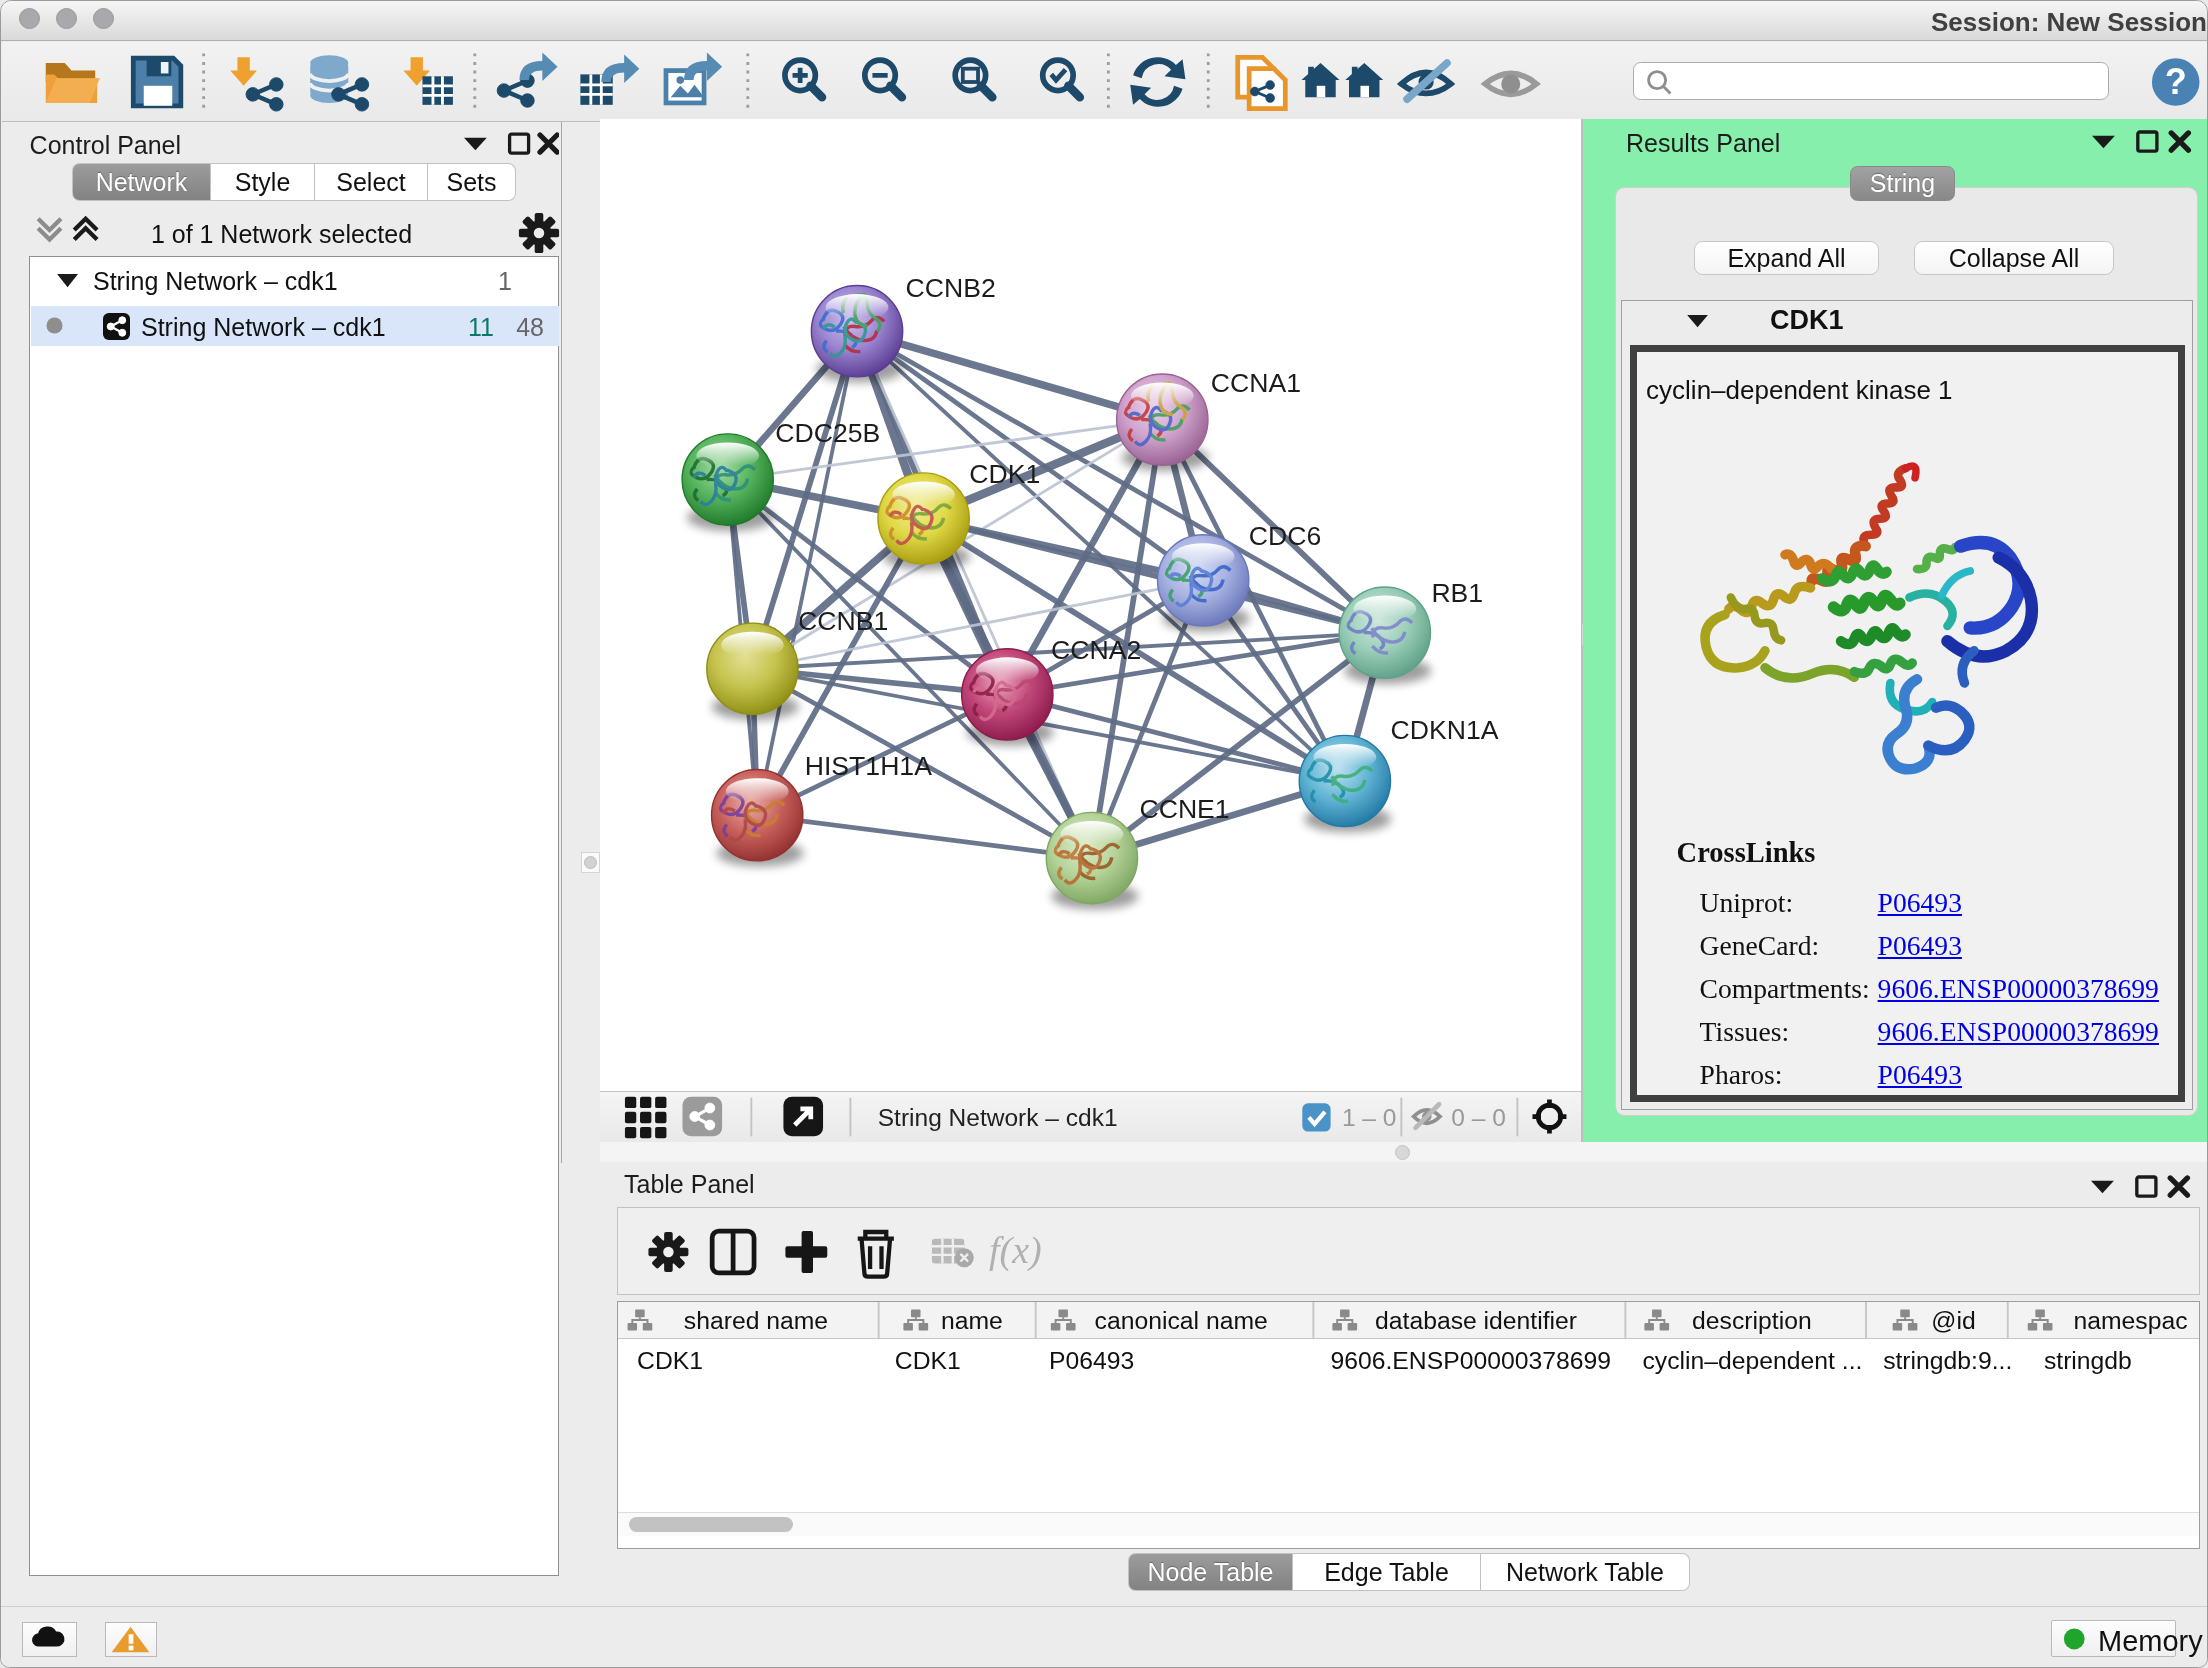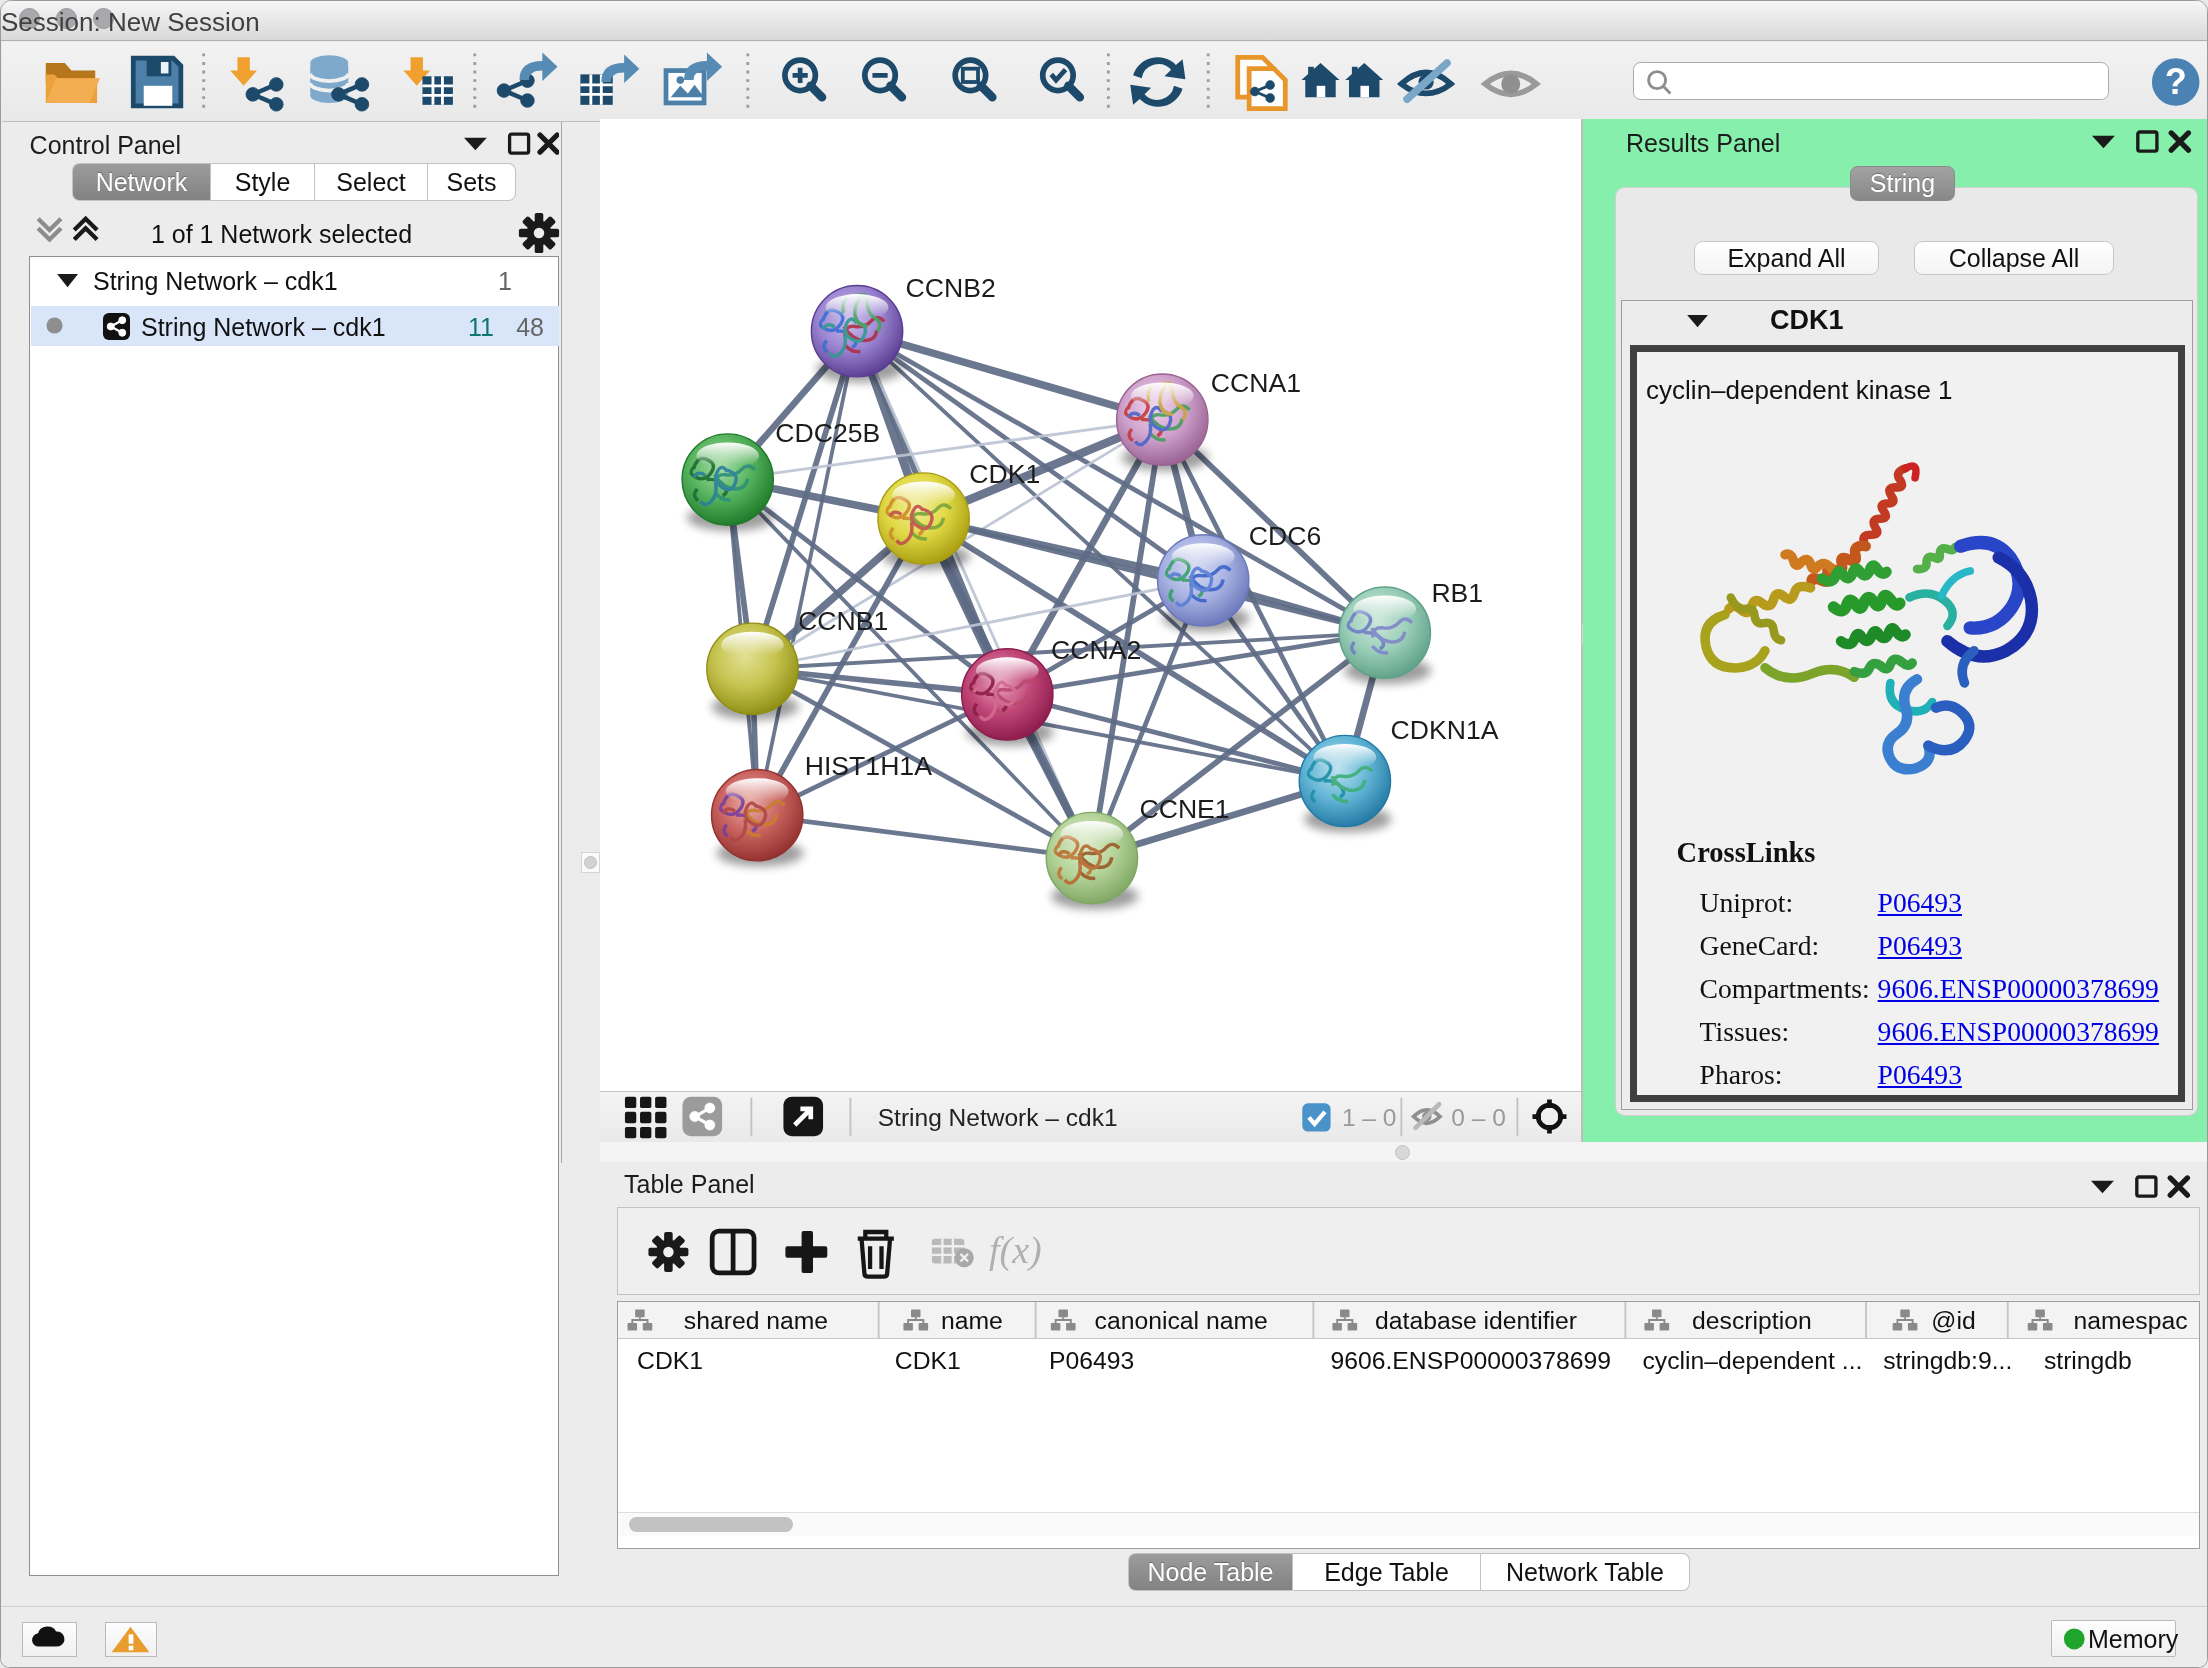--- a/index.html
+++ b/index.html
@@ -1,21 +1,21 @@
 <!DOCTYPE html>
 <html style="font-size:15px"><head>
 <meta charset="utf-8">
 <style>
 *{margin:0;padding:0;box-sizing:border-box}
 html,body{width:2208px;height:1668px;background:#e9e9e9;font-family:"Liberation Sans",sans-serif;overflow:hidden}
 .abs{position:absolute}
 .win{position:absolute;left:0;top:0;width:2208px;height:1668px;background:#ececec;border-radius:11.4px 11.4px 9.5px 9.5px;overflow:hidden;border:1px solid #9a9a9a}
 .titlebar{position:absolute;left:0;top:0;width:100%;height:40px;background:linear-gradient(#f6f6f6,#d9d9d9);border-bottom:1px solid #b1b1b1}
 .tl{position:absolute;top:6.7px;width:21px;height:21px;border-radius:50%;background:#a9a9ad;border:1px solid #979798}
-.title{position:absolute;top:5.7px;left:0;width:100%;text-align:left;font-size:26px;font-weight:normal;color:#404040}
+.title{position:absolute;top:5.7px;left:0;width:100%;text-align:right;font-size:26px;font-weight:bold;color:#404040}
 .toolbar{position:absolute;left:1px;top:41px;width:2207px;height:80px;background:linear-gradient(#f2f2f2,#e9e9e9);border-bottom:1px solid #bdbdbd}
 .searchbox{position:absolute;left:1631px;top:20px;width:476px;height:38px;background:#fff;border:1px solid #ababab;border-radius:7.6px}
 
 .cpanel{position:absolute;left:1px;top:121px;width:559px;height:1484px;background:#ececec}
 .canvas{position:absolute;left:599px;top:121px;width:981px;height:969px;background:#fff}
 .canvroot{position:absolute;left:599px;top:118px;width:981px;height:2.9px;background:#fff}
 .vdiv1{position:absolute;left:560px;top:121px;width:39px;height:1041px;background:#ececec;border-left:1px solid #a8a8a8}
 .vdiv2{position:absolute;left:1580px;top:118px;width:1.9px;height:1043px;background:#bdbdbd}
 .rpanel{position:absolute;left:1582px;top:118px;width:626px;height:1043px;background:#86efac}
 .footer{position:absolute;left:599px;top:1090px;width:981px;height:51px;background:linear-gradient(#f4f4f4,#e9e9e9);border-top:1px solid #c3c3c3}
@@ -800,17 +800,17 @@
         </svg></div>
     <div style="position:absolute;left:104px;top:15px;width:52px;height:35px;background:linear-gradient(#fdfdfd,#f0f0f0);border:1px solid #b9b9b9"><svg width="50" height="33" viewBox="0 0 53 35">
           <path d="M26,4 L46,31 L6,31 Z" fill="#e89c2e"></path>
           <rect x="24" y="12" width="5" height="10" fill="#fff"></rect>
           <rect x="24" y="24" width="5" height="5" fill="#fff"></rect>
         </svg></div>
     <div style="position:absolute;left:2050px;top:13.3px;width:125px;height:37px;background:linear-gradient(#fdfdfd,#f0f0f0);border:1px solid #b9b9b9;border-radius:1.9px">
         <svg width="28.5" height="35" style="position:absolute;left:7.6px;top:0" viewBox="0 0 30 37">
           <circle cx="15" cy="19" r="11" fill="#1fa52c"></circle>
         </svg>
-        <div style="position:absolute;left:36px;top:3.8px;font-size:25px;color:#111">Memory</div>
+        <div style="position:absolute;left:46px;top:3.8px;font-size:29px;color:#111">Memory</div>
       </div>
   </div>
 </div>
 
 
 </body></html>

